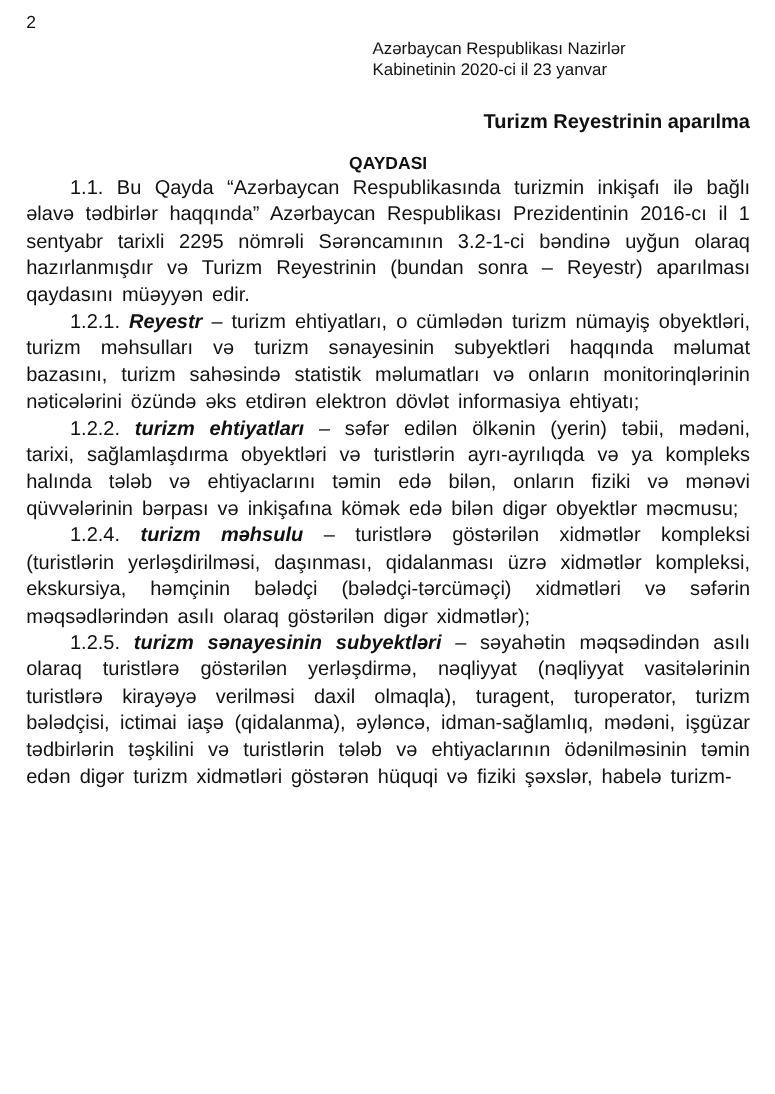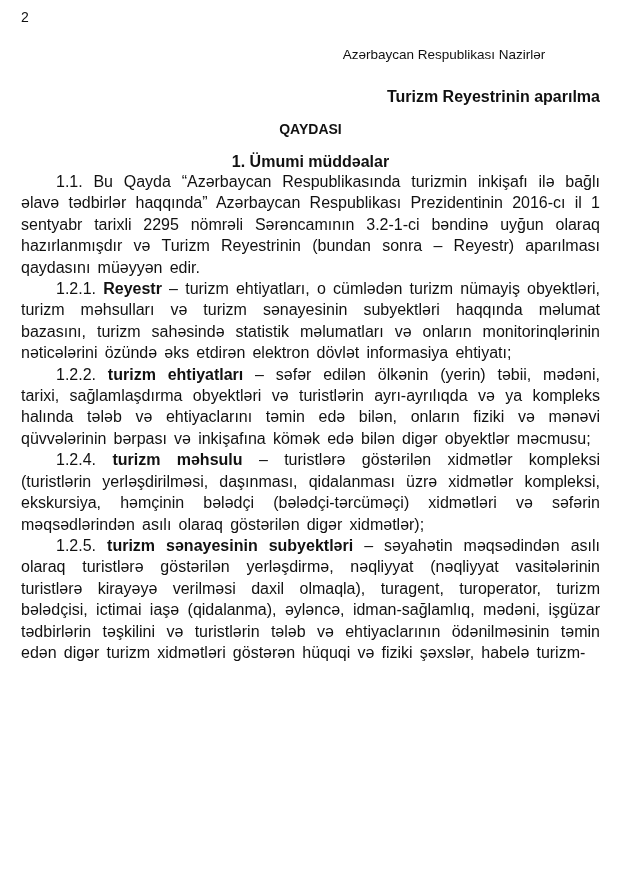--- a/index.html
+++ b/index.html
@@ -18,22 +18,21 @@
     background: #ffffff;
     padding: 8px 20px 0 21px;
     overflow: hidden;
   }
   .page-number {
     font-size: 14px;
     line-height: 18px;
   }
   .approval {
     width: 292px;
-    margin: 20px 10px 0 auto;
-    text-align: center;
+    margin: 4px 10px 0 auto;
     font-size: 13.5px;
     line-height: 17px;
   }
   .bold { font-weight: bold; }
   .doc-title {
     margin-top: 24px;
     text-align: right;
     font-weight: bold;
     font-size: 16px;
     line-height: 19px;
@@ -55,36 +54,36 @@
   .body-text {
     font-size: 16px;
     line-height: 21.4px;
     text-align: justify;
     word-spacing: 0.17em;
   }
   .body-text p {
     margin: 0;
     text-indent: 35px;
   }
-  .term { font-weight: bold; }
+  .term { font-weight: bold; font-style: italic; }
 </style>
 </head>
 <body>
 
 <div class="page">
 
   <div class="page-number">2</div>
 
   <div class="approval">
     <div>Azərbaycan Respublikası Nazirlər</div>
+    <div>Kabinetinin 2020-ci il 23 yanvar</div>
   </div>
 
   <div class="doc-title">Turizm Reyestrinin aparılma</div>
   <div class="doc-title-2">QAYDASI</div>
-  <div class="section-heading">1. Ümumi müddəalar</div>
 
   <div class="body-text">
 
     <p>1.1. Bu Qayda “Azərbaycan Respublikasında turizmin inkişafı ilə bağlı əlavə tədbirlər haqqında” Azərbaycan Respublikası Prezidentinin 2016-cı il 1 sentyabr tarixli 2295 nömrəli Sərəncamının 3.2-1-ci bəndinə uyğun olaraq hazırlanmışdır və Turizm Reyestrinin (bundan sonra – Reyestr) aparılması qaydasını müəyyən edir.</p>
 
 
     <p><span>1.2.1. </span><span class="term">Reyestr</span><span> – turizm ehtiyatları, o cümlədən turizm nümayiş obyektləri, turizm məhsulları və turizm sənayesinin subyektləri haqqında məlumat bazasını, turizm sahəsində statistik məlumatları və onların monitorinqlərinin nəticələrini özündə əks etdirən elektron dövlət informasiya ehtiyatı;</span></p>
 
     <p><span>1.2.2. </span><span class="term">turizm ehtiyatları</span><span> – səfər edilən ölkənin (yerin) təbii, mədəni, tarixi, sağlamlaşdırma obyektləri və turistlərin ayrı-ayrılıqda və ya kompleks halında tələb və ehtiyaclarını təmin edə bilən, onların fiziki və mənəvi qüvvələrinin bərpası və inkişafına kömək edə bilən digər obyektlər məcmusu;</span></p>
 

